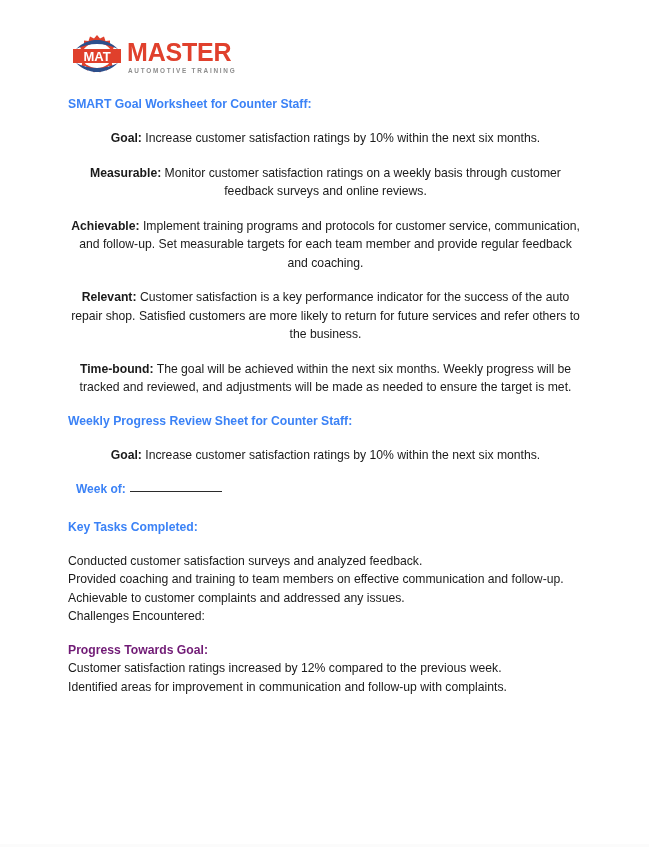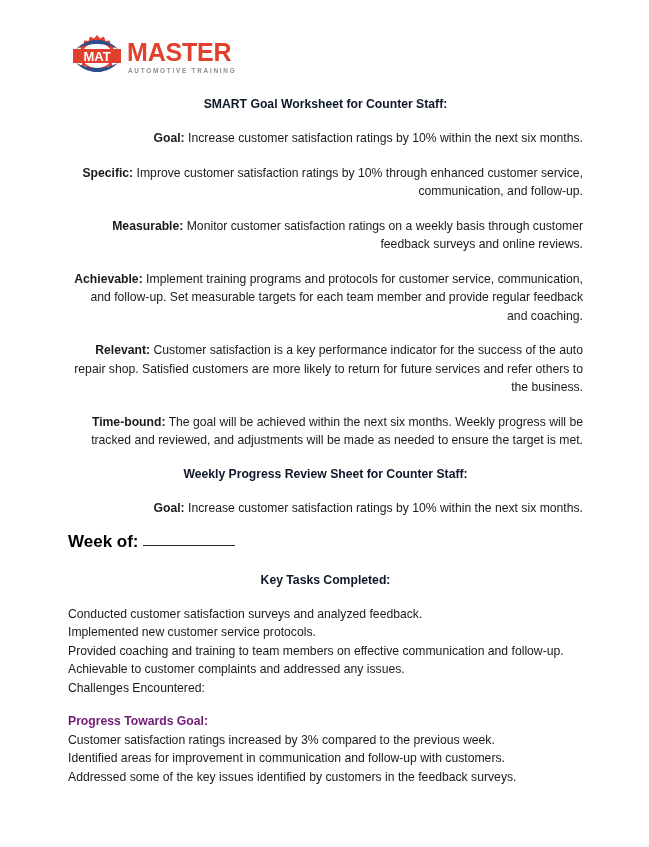--- a/index.html
+++ b/index.html
@@ -71,47 +71,46 @@
     letter-spacing: 1.75px;
     color: #8d8d8d;
     margin-top: 1px;
     padding-left: 1px;
   }
 
   
   .h-block {
     font-size: 12.2px;
     line-height: 17px;
-    color: #0f172a;
-    font-weight: bold;
+    color: #3b82f6;
+    font-weight: bold;
+    margin: 0 0 16px 0;
+  }
+  .p-block {
+    font-size: 12.2px;
+    line-height: 18.5px;
+    color: #1a1a1a;
     margin: 0 0 16px 0;
     text-align: center;
   }
-  .p-block {
+  .p-block b { font-weight: bold; }
+
+  .list-block {
     font-size: 12.2px;
     line-height: 18.5px;
     color: #1a1a1a;
     margin: 0 0 16px 0;
-    text-align: right;
-  }
-  .p-block b { font-weight: bold; }
-
-  .list-block {
-    font-size: 12.2px;
-    line-height: 18.5px;
-    color: #1a1a1a;
-    margin: 0 0 16px 0;
   }
   .list-block .line { display: block; }
 
   .week-line {
-    font-size: 17px;
-    line-height: 18.5px;
-    color: #000000;
-    margin: 0 0 20px 0;
+    font-size: 12px;
+    line-height: 18.5px;
+    color: #3b82f6;
+    margin: 0 0 20px 8px;
     font-weight: bold;
     white-space: pre;
   }
   .blank-rule {
     display: inline-block;
     width: 92px;
     border-bottom: 1.4px solid #2b2b2b;
     margin-left: 4px;
     vertical-align: 1px;
     height: 11px;
@@ -155,50 +154,47 @@
       <div class="logo-wordmark">
         <div class="logo-master">MASTER</div>
         <div class="logo-tagline">AUTOMOTIVE TRAINING</div>
       </div>
     </div>
 
     <div class="h-block">SMART Goal Worksheet for Counter Staff:</div>
 
     <p class="p-block"><b>Goal:</b><span> Increase customer satisfaction ratings by 10% within the next six months.</span></p>
 
-    <p class="p-block"><b>Specific:</b><span> Improve customer satisfaction ratings by 10% through enhanced customer service, communication, and follow-up.</span></p>
 
     <p class="p-block"><b>Measurable:</b><span> Monitor customer satisfaction ratings on a weekly basis through customer feedback surveys and online reviews.</span></p>
 
     <p class="p-block"><b>Achievable:</b><span> Implement training programs and protocols for customer service, communication, and follow-up. Set measurable targets for each team member and provide regular feedback and coaching.</span></p>
 
     <p class="p-block"><b>Relevant:</b><span> Customer satisfaction is a key performance indicator for the success of the auto repair shop. Satisfied customers are more likely to return for future services and refer others to the business.</span></p>
 
     <p class="p-block"><b>Time-bound:</b><span> The goal will be achieved within the next six months. Weekly progress will be tracked and reviewed, and adjustments will be made as needed to ensure the target is met.</span></p>
 
     <div class="h-block">Weekly Progress Review Sheet for Counter Staff:</div>
 
     <p class="p-block"><b>Goal:</b><span> Increase customer satisfaction ratings by 10% within the next six months.</span></p>
 
     <div class="week-line"><span>Week of:</span><span class="blank-rule"></span></div>
 
     <div class="h-block">Key Tasks Completed:</div>
 
     <div class="list-block group-gap">
       <span class="line">Conducted customer satisfaction surveys and analyzed feedback.</span>
-      <span class="line">Implemented new customer service protocols.</span>
       <span class="line">Provided coaching and training to team members on effective communication and follow-up.</span>
       <span class="line">Achievable to customer complaints and addressed any issues.</span>
       <span class="line">Challenges Encountered:</span>
     </div>
 
 
     <div class="progress-head">Progress Towards Goal:</div>
     <div class="list-block tight">
-      <span class="line">Customer satisfaction ratings increased by 3% compared to the previous week.</span>
-      <span class="line">Identified areas for improvement in communication and follow-up with customers.</span>
-      <span class="line">Addressed some of the key issues identified by customers in the feedback surveys.</span>
+      <span class="line">Customer satisfaction ratings increased by 12% compared to the previous week.</span>
+      <span class="line">Identified areas for improvement in communication and follow-up with complaints.</span>
     </div>
 
   </div>
 
   <div class="page-edge"></div>
 </div>
 
 </body></html>

